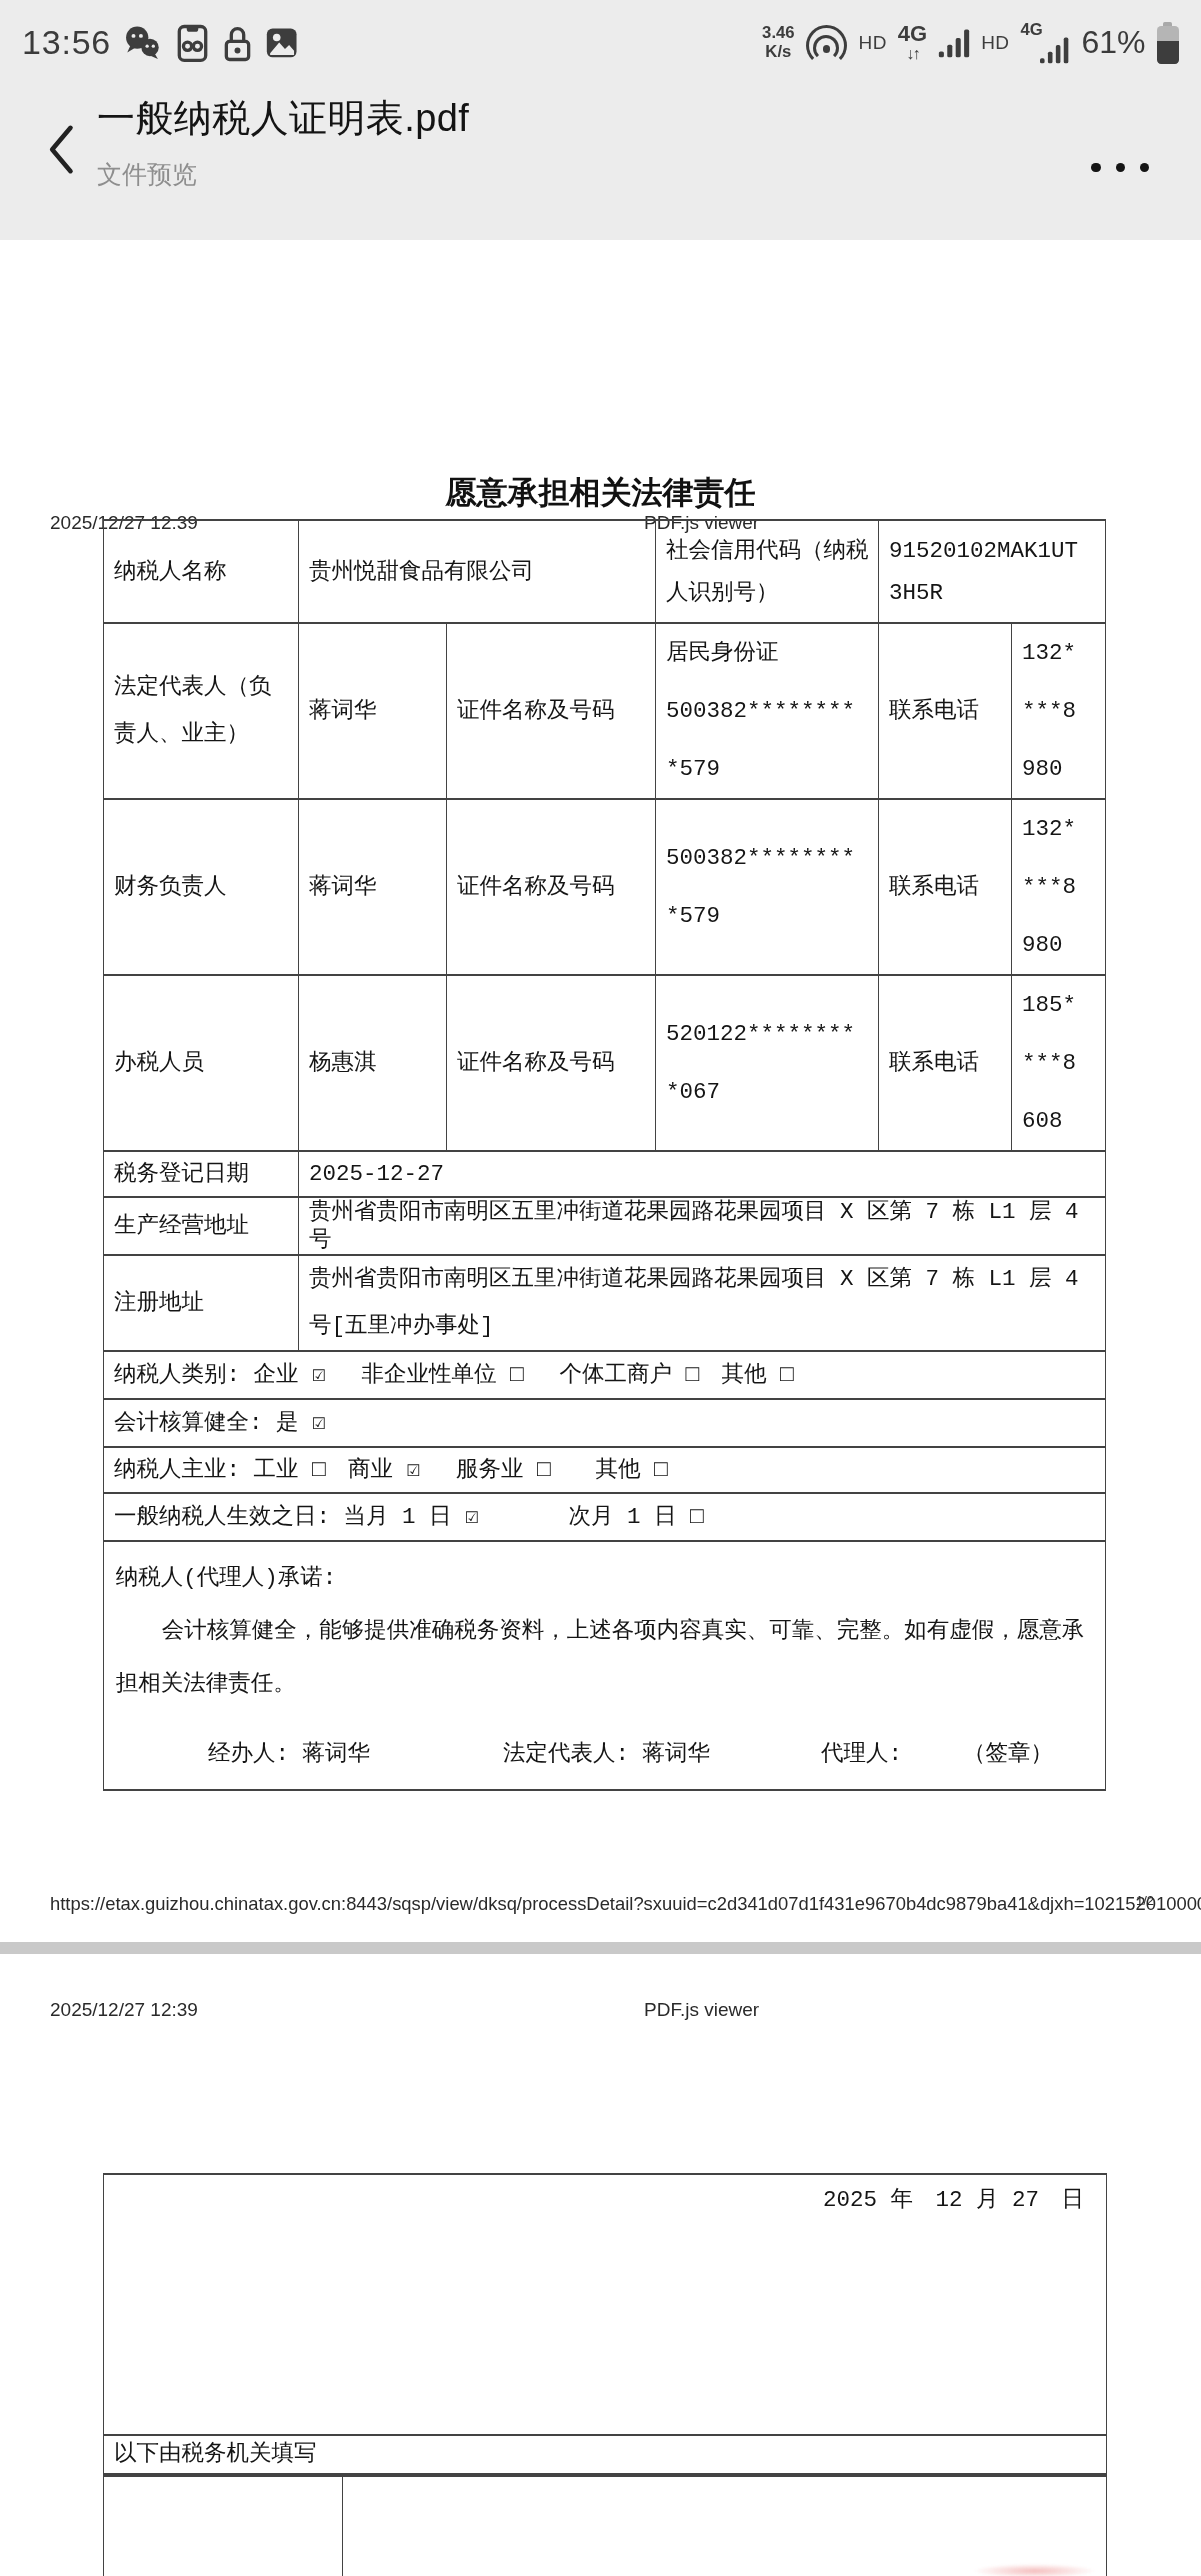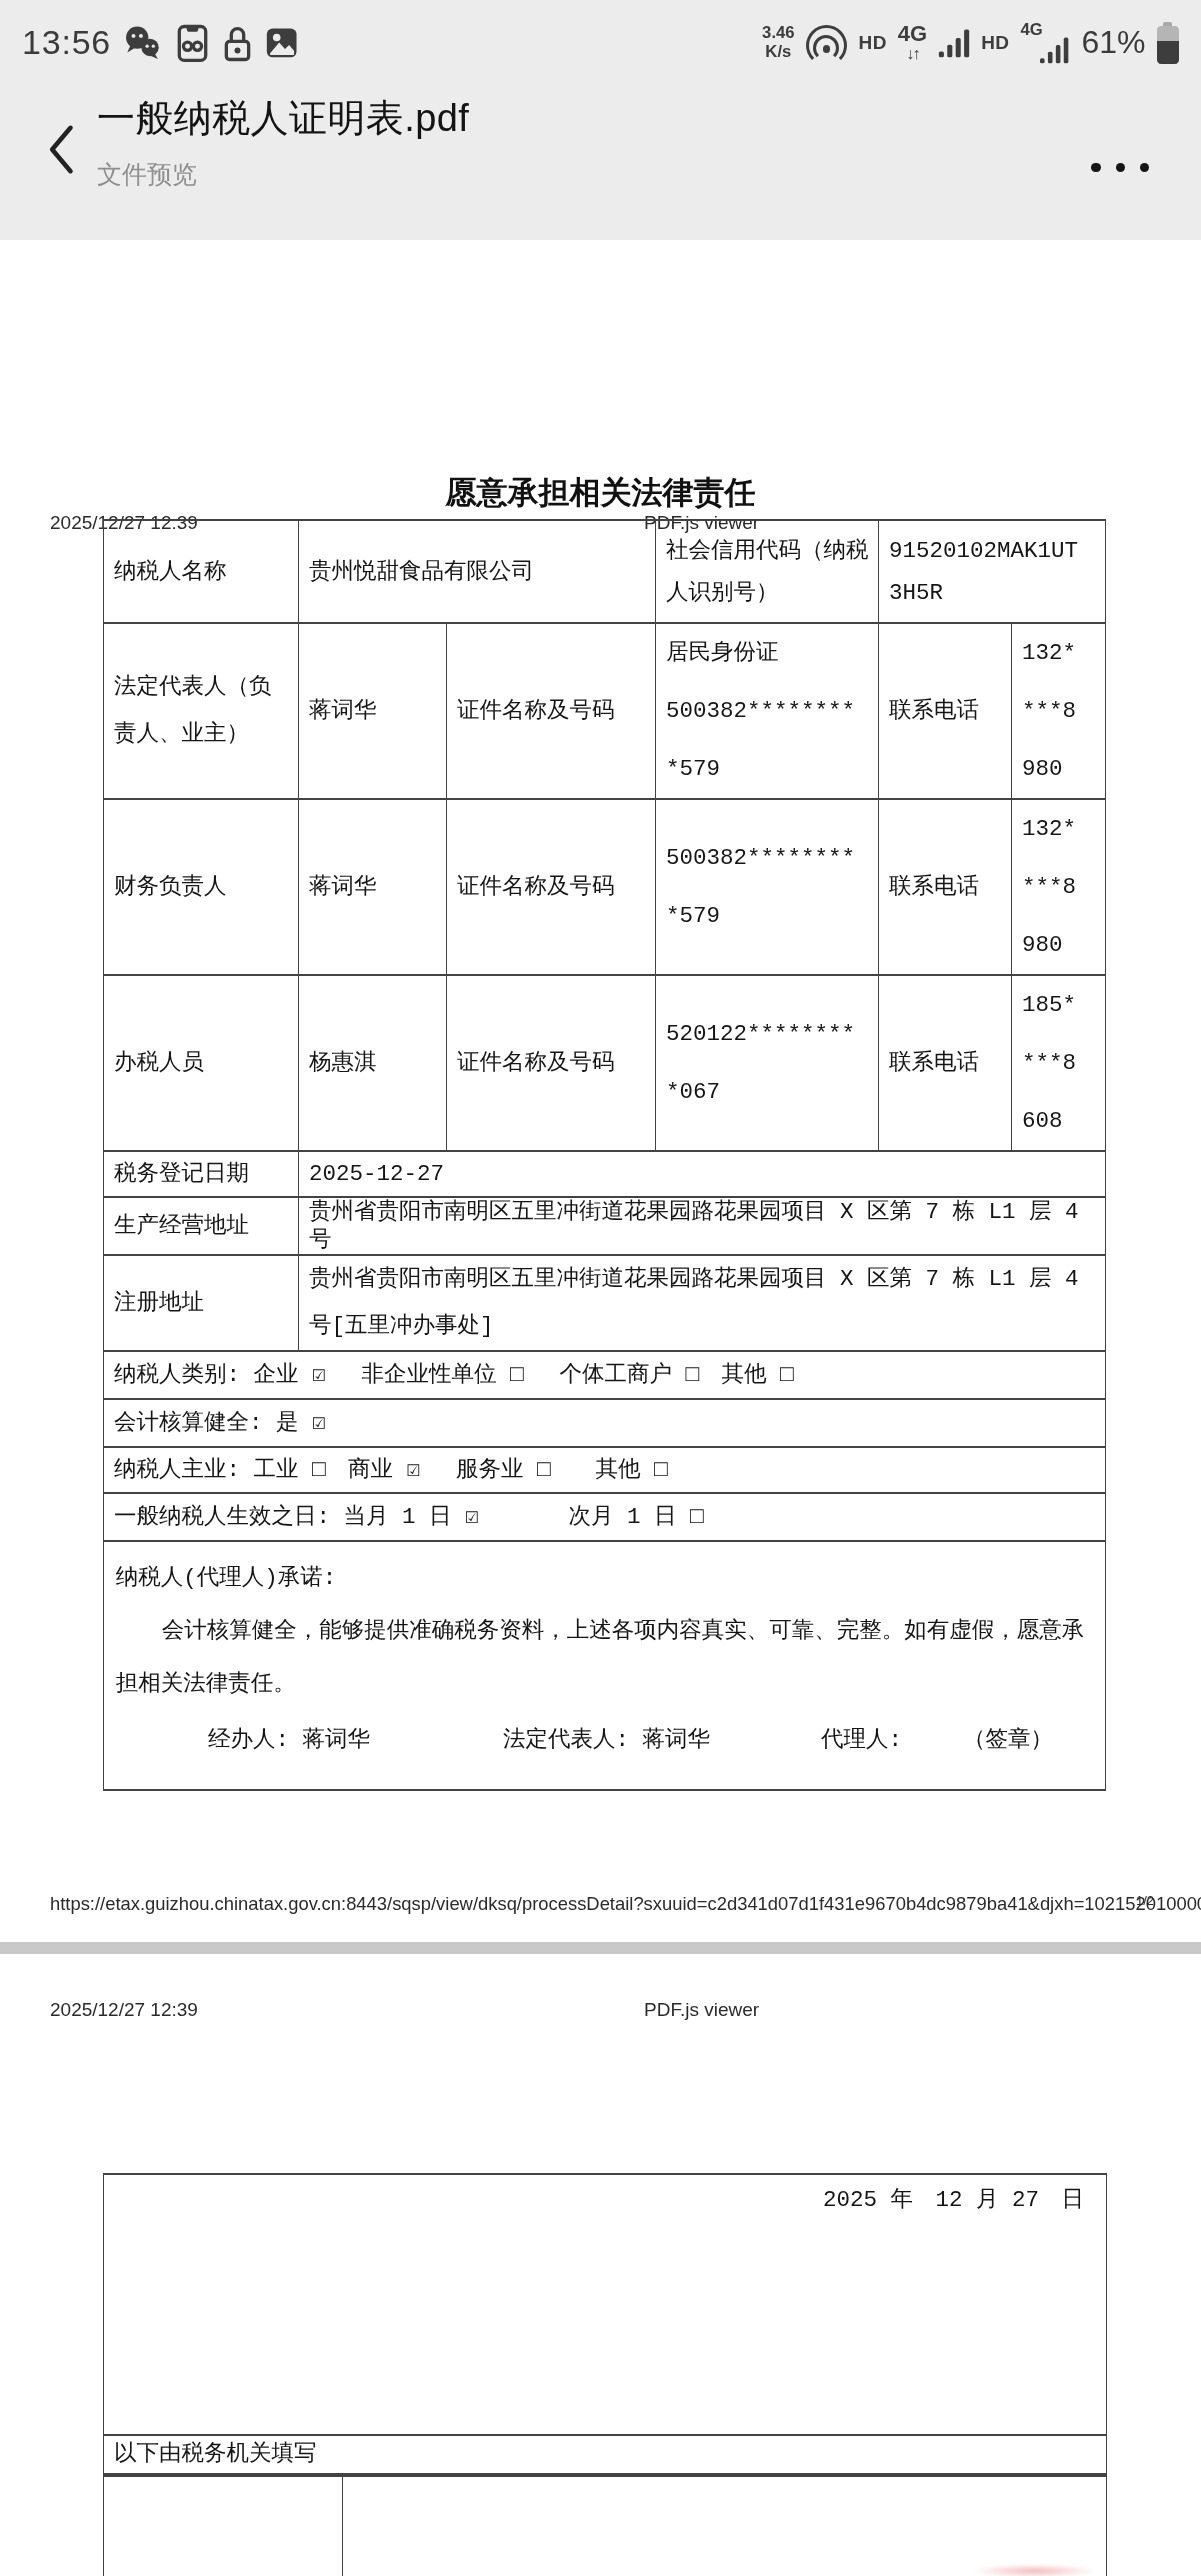--- a/index.html
+++ b/index.html
@@ -8,21 +8,21 @@
     font-family:"Liberation Sans","DejaVu Sans",sans-serif;
     overflow:hidden;color:#1a1a1a;
   }
   
   .top-chrome{position:absolute;top:0;left:0;width:1201px;height:240px;background:#ececec;border-bottom:0.8px solid rgba(0,0,0,0.05);}
   .status-bar{position:absolute;top:10px;left:0;right:0;height:65px;display:flex;align-items:center;padding:0 22px;box-sizing:border-box;color:#3d3d3d;}
   .sb-left{display:flex;align-items:center;gap:13.3px;}
   .sb-time{font-size:34px;font-weight:400;letter-spacing:0.8px;color:#3b3b3b;}
   .sb-right{margin-left:auto;display:flex;align-items:center;gap:11px;}
   .sb-speed{font-size:16.7px;line-height:18.4px;text-align:center;font-weight:700;}
-  .hd-badge{font-size:19px;font-weight:700;letter-spacing:0.4px;}
+  .hd-badge{font-size:19px;font-weight:400;letter-spacing:0.4px;}
   .netblock{display:flex;flex-direction:column;align-items:center;line-height:1;}
   .netblock .g4{font-size:22px;font-weight:700;}
   .netblock .arr{font-size:16px;font-weight:700;letter-spacing:-1.7px;margin-top:1.7px;}
   .sim2{position:relative;width:50px;height:48px;}
   .sim2 .g4s{position:absolute;left:0;top:1.7px;font-size:16.7px;font-weight:700;}
   .sim2 svg{position:absolute;right:0;bottom:1.7px;}
   
   .hotspot{position:relative;width:42px;height:40px;}
   .hs-dot{position:absolute;left:50%;top:22.5px;width:7.5px;height:7.5px;margin-left:-3.8px;background:#3d3d3d;border-radius:50%;}
   .hs-a1{position:absolute;left:50%;top:12.5px;width:20px;height:20px;margin-left:-13.3px;border:3.3px solid #3d3d3d;border-radius:50%;border-bottom-color:transparent;}
@@ -56,21 +56,21 @@
   }
   #tbl1{top:279px;}
   tr.lh70 td{line-height:58px;}
   tr.lh50 td{line-height:42px;}
   tr.lh56 td{line-height:47px;}
   tr.short td{line-height:1.25;}
   td.cert{padding-right:15px;}
   td.phone{padding-right:18.4px;padding-left:10px;}
   td.promise-cell{vertical-align:top;position:relative;padding:10px 13.3px 0 11.7px;line-height:53px;}
   .promise-body{text-indent:46px;}
-  .sig{position:absolute;bottom:22px;white-space:nowrap;}
+  .sig{position:absolute;bottom:8px;white-space:nowrap;}
   #tbl2{top:219px;}
   #tbl2 td.datecell{vertical-align:top;text-align:right;padding:8.3px 22px 0 10px;}
   #tbl2 td.notecell{border-bottom-width:4.2px;}
   .stamp-hint{position:absolute;left:974px;top:610px;width:121px;height:14px;
     background:radial-gradient(ellipse at center,rgba(231,110,110,0.45),rgba(231,110,110,0) 72%);
     filter:blur(1.3px);}
   svg{display:block;}
 </style>
 </head>
 <body>

